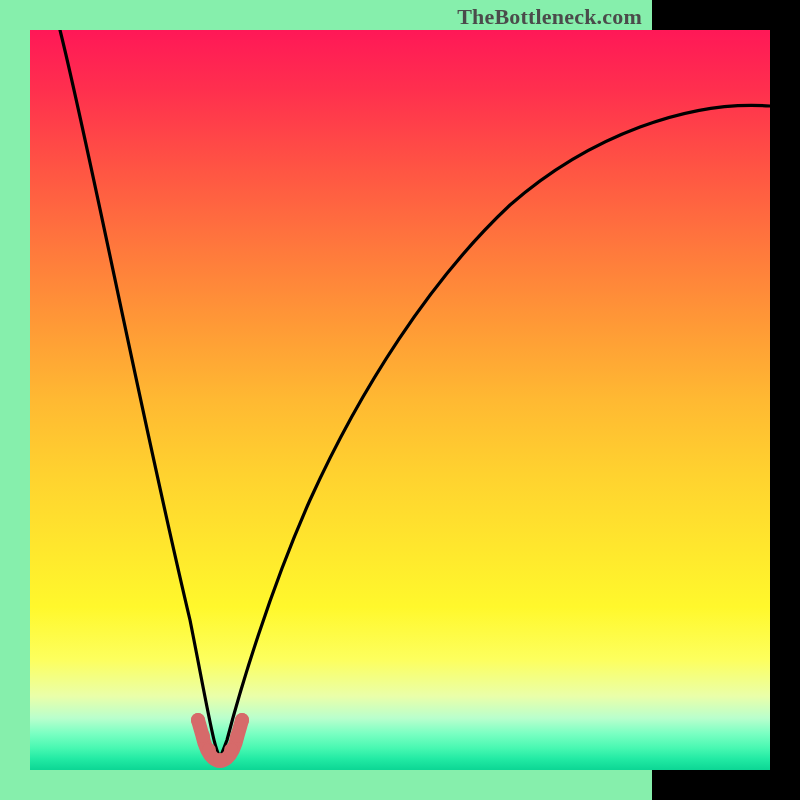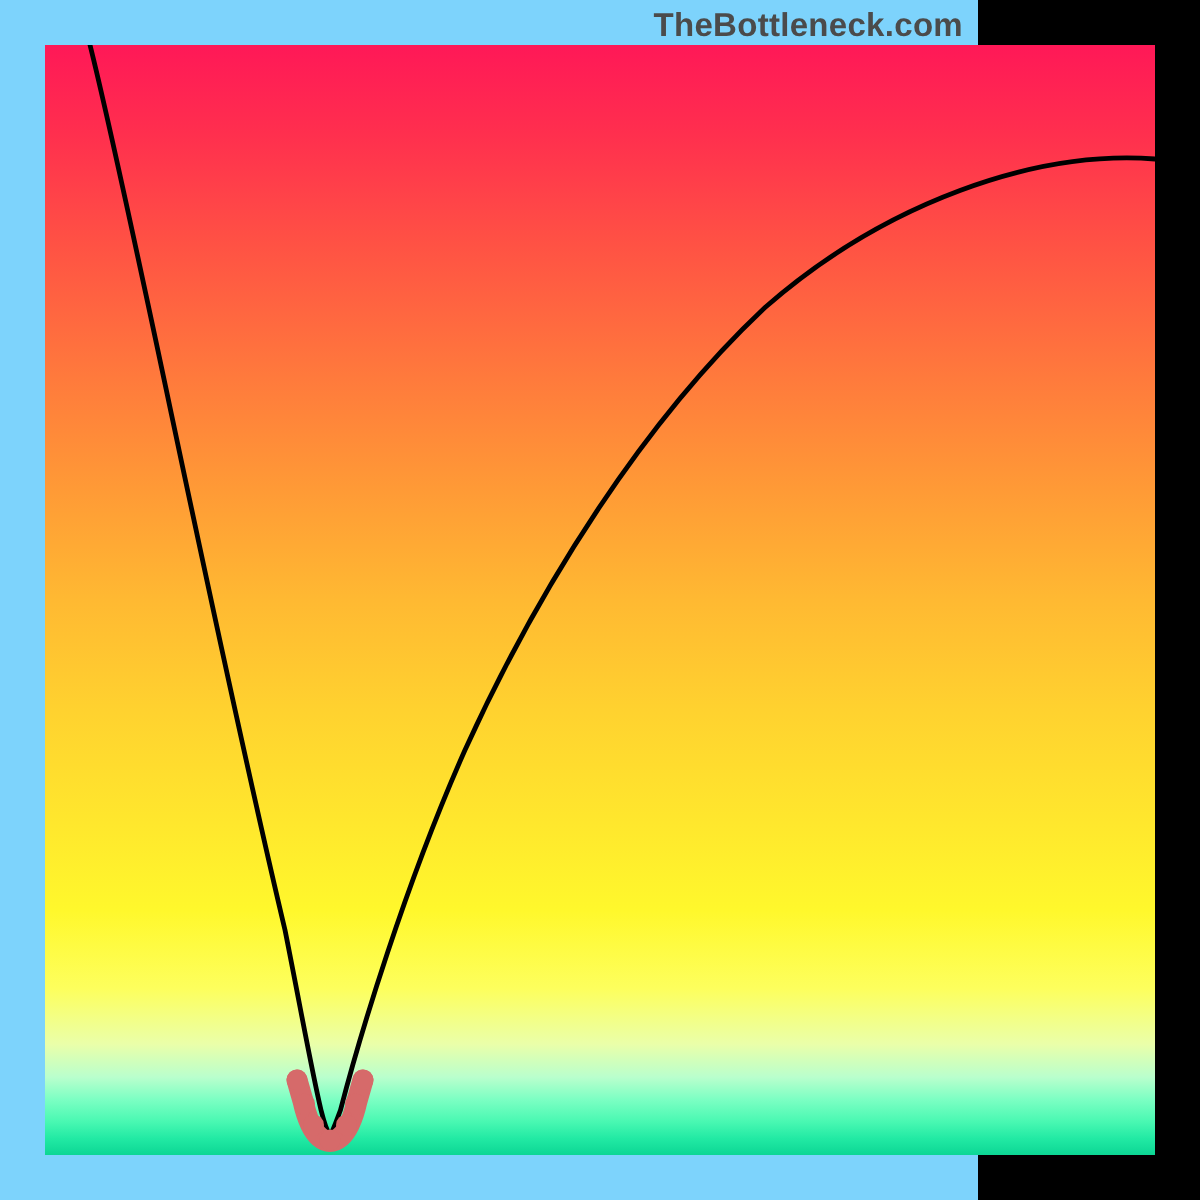--- a/index.html
+++ b/index.html
@@ -8,21 +8,22 @@
     width: 800px;
     height: 800px;
     background: #000;
     font-family: Arial, Helvetica, sans-serif;
     overflow: hidden;
   }
   .frame {
     position: relative;
     width: 652px;
     height: 800px;
-    background: #7dd3fc;
+    background: #86efac;
+    font-family: Liberation Serif, serif;
   }
   .watermark {
     position: absolute;
     top: 4px;
     right: 10px;
     color: #4b4b4b;
     font-size: 22px;
     font-weight: 600;
     letter-spacing: 0.2px;
     z-index: 50;

